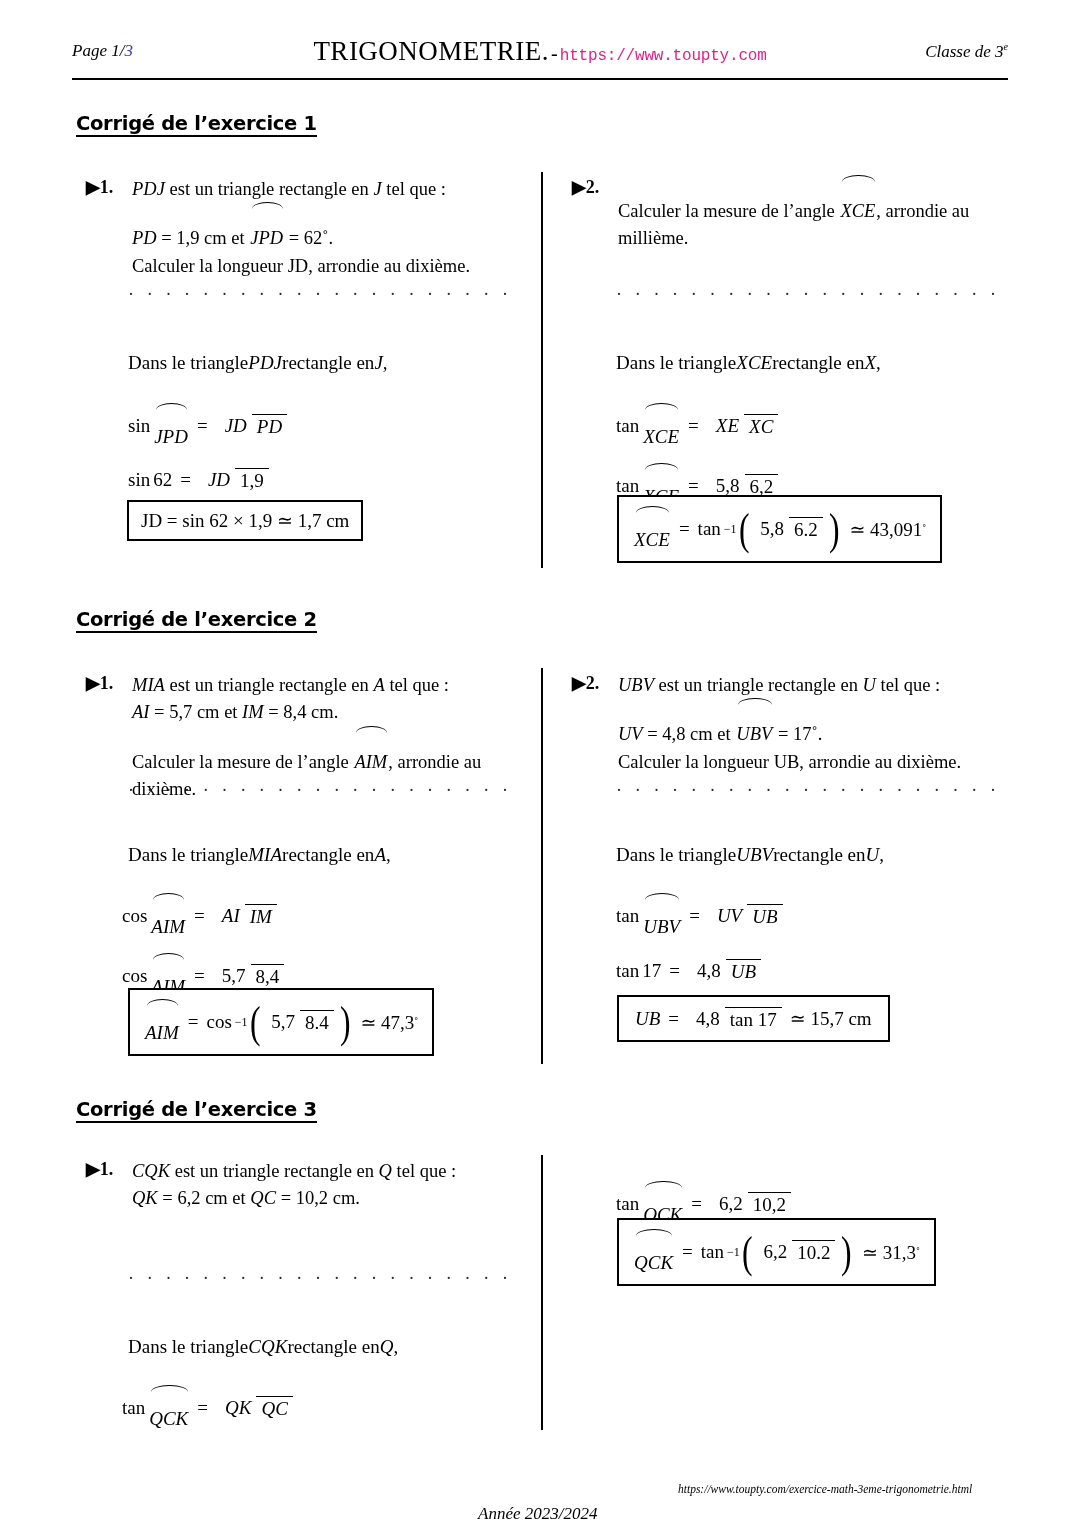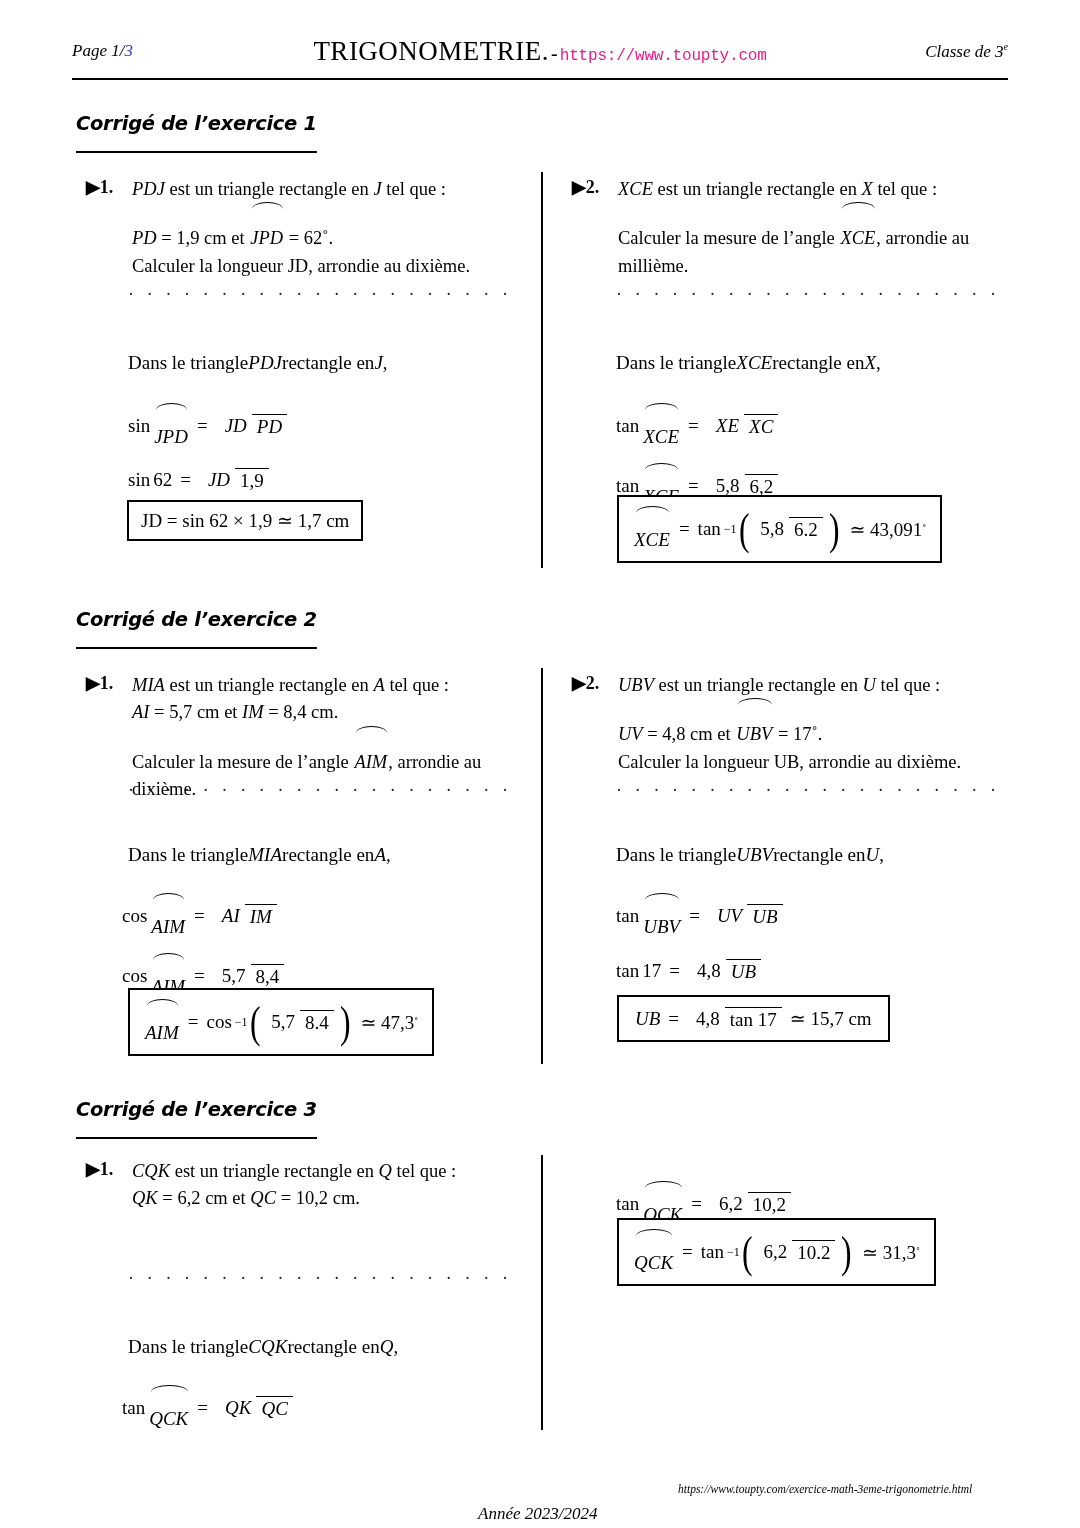--- a/index.html
+++ b/index.html
@@ -76,24 +76,23 @@
   }
   .hdr-right sup { font-size: 10px; vertical-align: super; }
 
   
   .ex-heading {
     position: absolute;
     font-family: "DejaVu Sans", sans-serif;
     font-weight: bold;
     font-size: 19.5px;
     letter-spacing: -0.3px;
-    padding-bottom: 16px;
+    padding-bottom: 0;
     border-bottom: 2.4px solid #000;
     white-space: nowrap;
-    font-style: italic;
   }
 
   
   .divider {
     position: absolute;
     width: 2.2px;
     background: #000;
   }
 
   
@@ -305,21 +304,20 @@
       </span>
   </div>
 
   <div class="boxed" style="left:127px; top:500px;">
     <span>JD = sin 62 × 1,9 ≃ 1,7 cm</span>
   </div>
 
   <div class="qblock" style="left:572px; top:176px; width:436px;">
     <div class="qmark">▶2.</div>
     <div class="qbody">
-      <p><span class="mi">XCE</span><span> est un triangle rectangle en </span><span class="mi">X</span><span> tel que :</span></p>
       <p><span>Calculer la mesure de l’angle </span><span class="ang"><span class="arc"></span><span>XCE</span></span><span>, arrondie au millième.</span></p>
     </div>
   </div>
 
   <div class="dots" style="left:616px; top:284px; width:390px;">· · · · · · · · · · · · · · · · · · · · · · · · · · · · · · · · · · · · · · · ·</div>
 
   <div class="mline" style="left:616px; top:328px;">
     <span>Dans le triangle </span>
       <span class="mi">XCE</span>
       <span> rectangle en </span>

